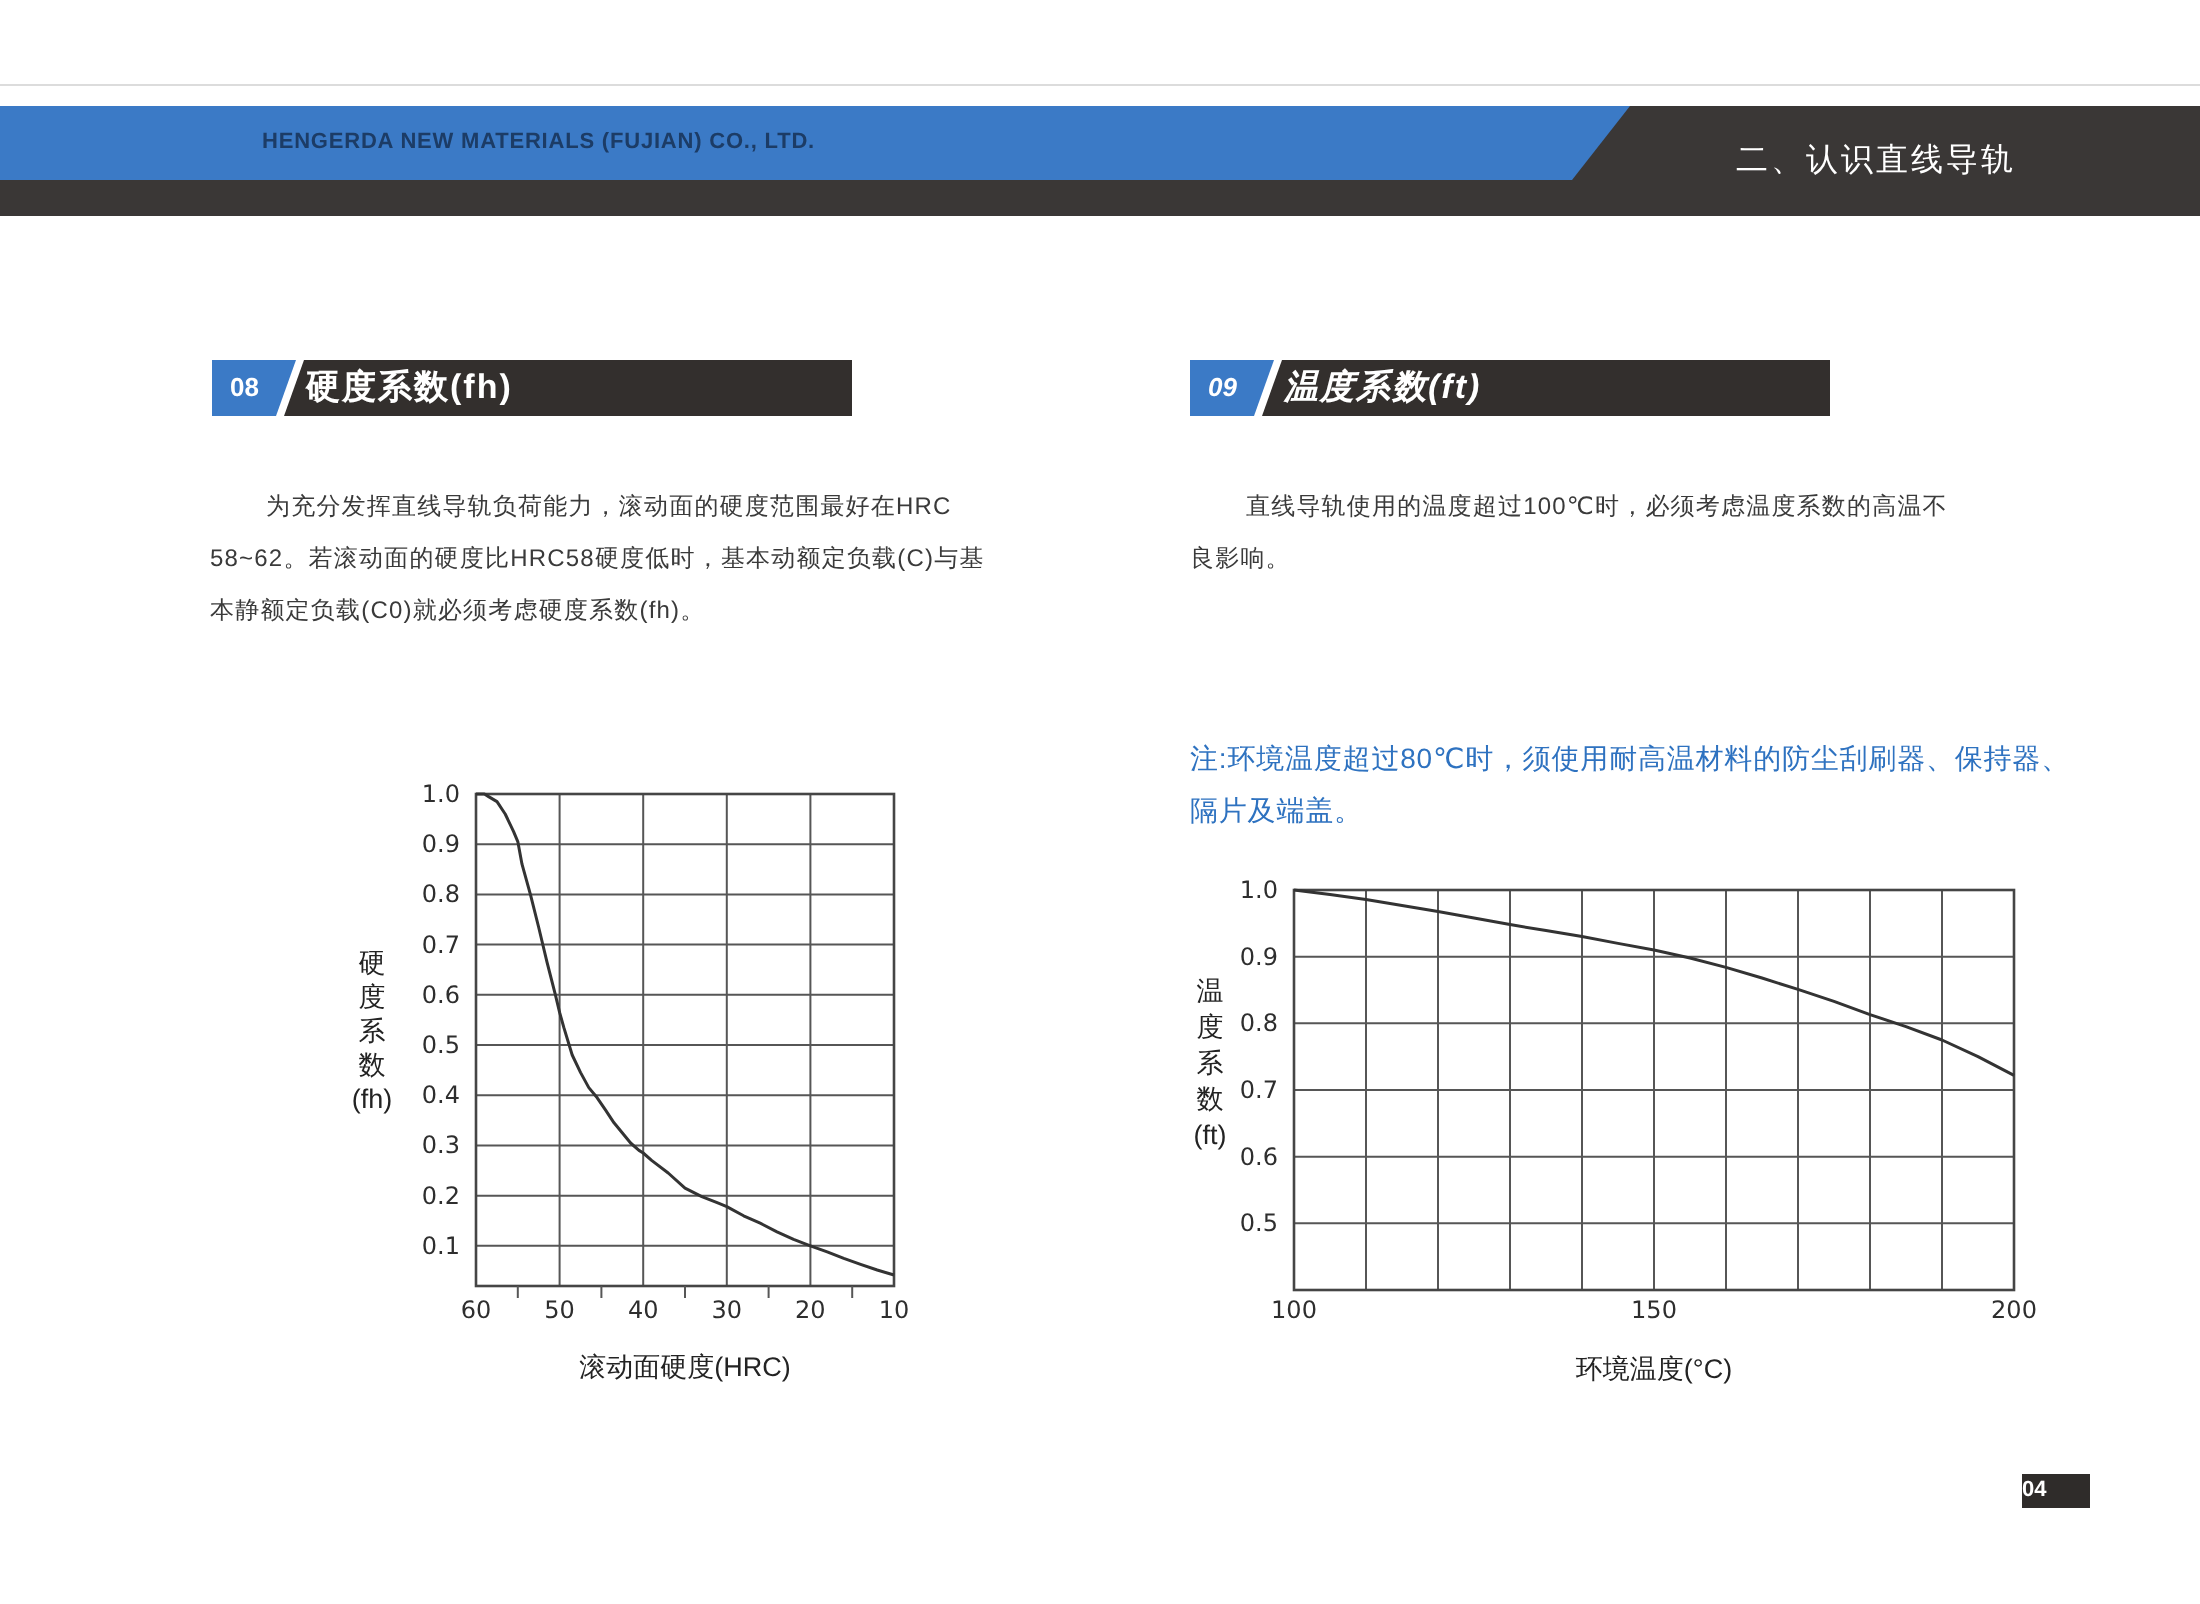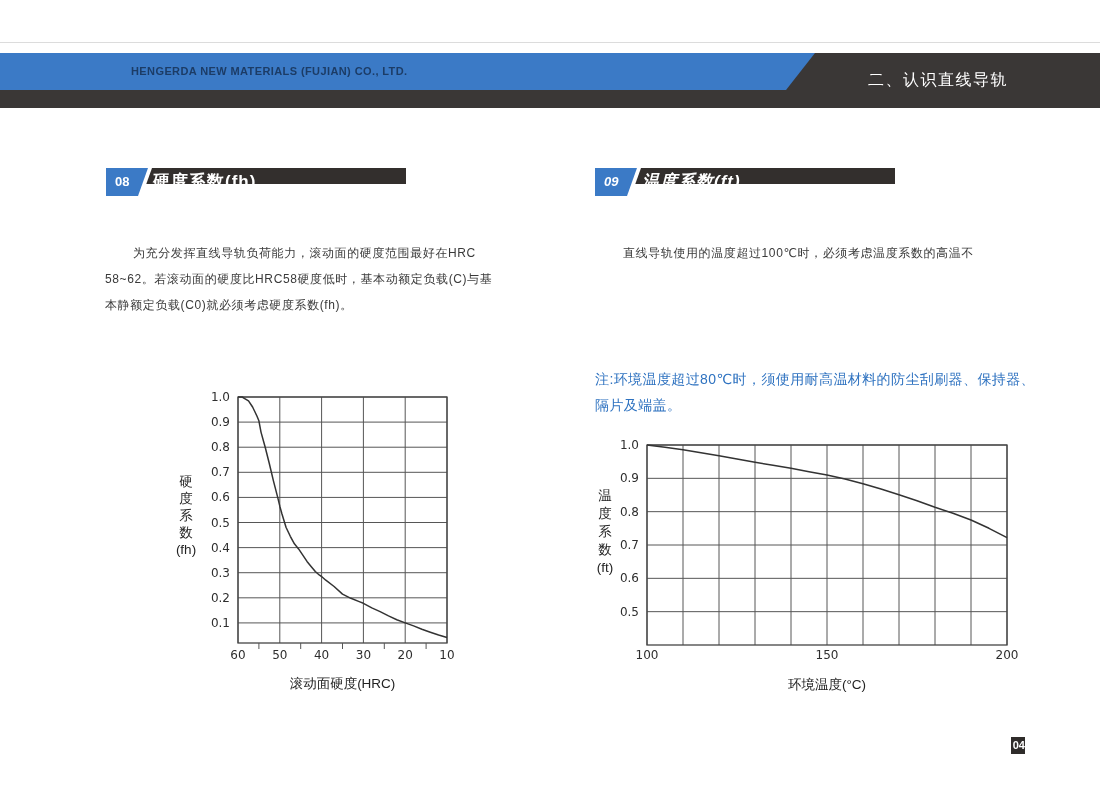--- a/index.html
+++ b/index.html
@@ -16,21 +16,21 @@
   }
   .company{
     position:absolute;left:105px;top:53px;height:37px;line-height:37px;
     font-size:11px;font-weight:bold;letter-spacing:.4px;color:#1c3c66;margin-left:26px;
   }
   .chapter-title{
     position:absolute;left:868px;top:70px;color:#ffffff;font-size:16px;font-weight:normal;
     letter-spacing:1.5px;
   }
   
-  .section-header{position:absolute;top:168px;width:300px;height:16px;}
+  .section-header{position:absolute;top:180px;width:300px;height:28px;padding-left:20px;}
   .section-header.left{left:106px;}
   .section-header.right{left:595px;font-style:italic;}
   .sh-bar{position:absolute;left:28px;right:0;top:0;bottom:0;background:#332f2d;}
   .sh-badge-outline{
     position:absolute;left:0;top:0;width:46px;height:28px;background:#ffffff;
     clip-path:polygon(0 0,100% 0,calc(100% - 10px) 100%,0 100%);
   }
   .sh-badge{
     position:absolute;left:0;top:0;width:42px;height:28px;background:#3b7ac6;color:#fff;
     clip-path:polygon(0 0,100% 0,calc(100% - 10px) 100%,0 100%);
@@ -53,22 +53,22 @@
   svg.chart{position:absolute;overflow:visible;}
   #chart-fh{left:165px;top:385px;}
   #chart-ft{left:585px;top:430px;}
   svg.chart .grid{stroke:#565656;stroke-width:1;}
   svg.chart .frame{fill:none;stroke:#454545;stroke-width:1.3;}
   svg.chart .curve{fill:none;stroke:#333333;stroke-width:1.5;stroke-linejoin:round;}
   svg.chart text.tick{font-family:"DejaVu Sans",sans-serif;font-size:12px;fill:#2e2e2e;}
   svg.chart text.axis-title{font-family:"Liberation Sans","DejaVu Sans",sans-serif;font-size:13.5px;fill:#232323;}
   
   .page-num{
-    position:absolute;left:1011px;top:737px;width:14px;height:17px;background:#2f2c2a;
-    color:#ffffff;font-size:11px;font-weight:bold;line-height:17px;text-align:right;
+    position:absolute;left:1011px;top:737px;width:34px;height:17px;background:#2f2c2a;
+    color:#ffffff;font-size:11px;font-weight:bold;line-height:17px;text-align:left;
   }
 </style>
 </head>
 <body>
 
 <div id="page">
 
   <div class="hairline"></div>
 
   <div class="header-bar"></div>
@@ -91,20 +91,21 @@
   </div>
 
   <div class="para p-left">
     <div class="line indent">为充分发挥直线导轨负荷能力，滚动面的硬度范围最好在HRC</div>
     <div class="line">58~62。若滚动面的硬度比HRC58硬度低时，基本动额定负载(C)与基</div>
     <div class="line">本静额定负载(C0)就必须考虑硬度系数(fh)。</div>
   </div>
 
   <div class="para p-right">
     <div class="line indent">直线导轨使用的温度超过100℃时，必须考虑温度系数的高温不</div>
+    <div class="line">良影响。</div>
   </div>
 
   <div class="note">
     <div class="line">注:环境温度超过80℃时，须使用耐高温材料的防尘刮刷器、保持器、</div>
     <div class="line">隔片及端盖。</div>
   </div>
 
   <svg id="chart-fh" class="chart" width="320" height="320">
       <line x1="73" y1="12" x2="73" y2="258" class="grid"></line>
       <line x1="114.80000000000001" y1="12" x2="114.80000000000001" y2="258" class="grid"></line>

